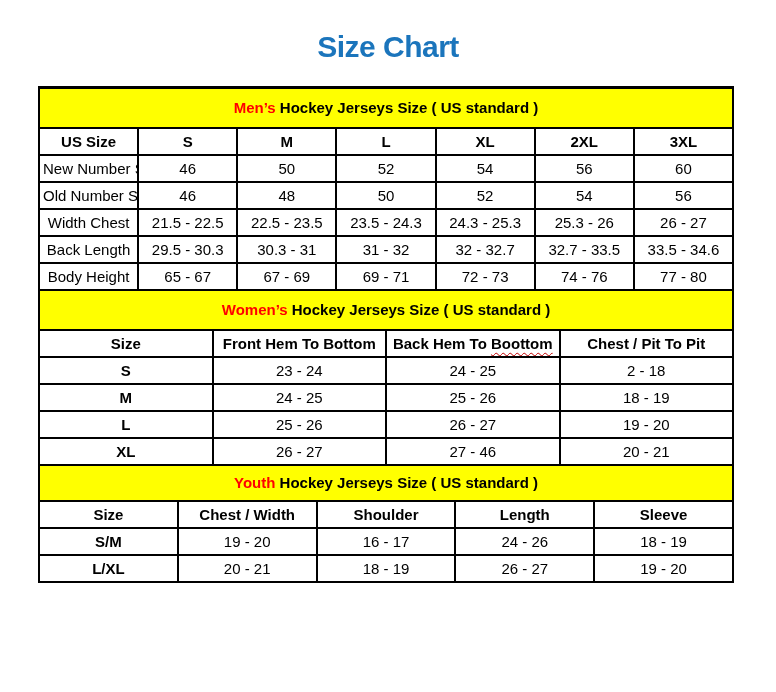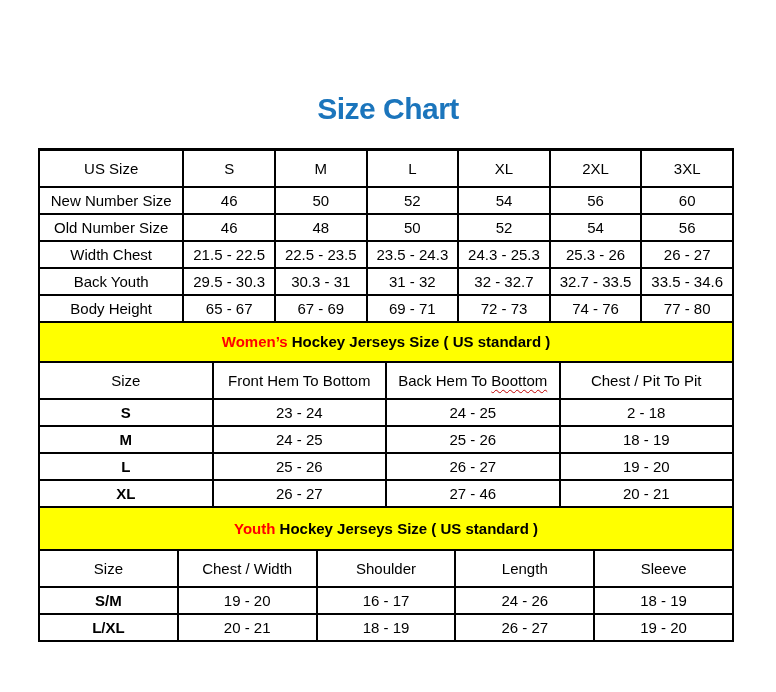--- a/index.html
+++ b/index.html
@@ -4,21 +4,21 @@
 <style>
   * { box-sizing: border-box; margin: 0; padding: 0; }
   html, body {
     width: 776px; height: 692px;
     background: #ffffff;
     font-family: "Liberation Sans", sans-serif;
     overflow: hidden;
   }
   .page { width: 776px; height: 692px; position: relative; }
   .page-title {
-    margin-top: 92px;
+    margin-top: 30px;
     margin-bottom: 22px;
     text-align: center;
     color: #1B75BC;
     font-size: 30px;
     font-weight: bold;
     letter-spacing: -0.5px;
   }
   .tables-wrap {
     margin-left: 38px;
     width: 696px;
@@ -40,45 +40,48 @@
     padding: 2px 3px;
     overflow: hidden;
     white-space: nowrap;
   }
   td.band {
     background: #FFFF00;
     height: 40px;
     font-size: 16px;
     font-weight: bold;
   }
-  table.size-table.t-youth td.band { height: 43px; }
+  table.size-table.t-youth td.band { height: 36px; }
   td.band .hl { color: #FF0000; }
   tr.cols-row td {
-    font-weight: normal;
-    height: 37px;
+    font-weight: bold;
+    height: 27px;
   }
   tr.data-row td { height: 27px; }
   td.row-label { font-weight: normal; }
   td.row-label.bold { font-weight: bold; }
   table.size-table td:first-child { width: 20.8%; }
   .misspelled {
     text-decoration: underline wavy #C00000;
     text-decoration-thickness: 1px;
     text-underline-offset: 3px;
     text-decoration-skip-ink: none;
   }
 </style>
 </head>
 <body>
 
 <div class="page">
   <h1 class="page-title">Size Chart</h1>
   <div class="tables-wrap">
       <table class="size-table t-mens">
         <tbody>
+          <tr class="band-row">
+            <td class="band" colspan="7"><span class="hl">Men’s</span><span> Hockey Jerseys Size ( US standard )</span></td>
+          </tr>
           <tr class="cols-row">
             <td class="col-h">US Size</td>
             <td class="col-h">S</td>
             <td class="col-h">M</td>
             <td class="col-h">L</td>
             <td class="col-h">XL</td>
             <td class="col-h">2XL</td>
             <td class="col-h">3XL</td>
           </tr>
           <tr class="data-row">
@@ -102,21 +105,21 @@
           <tr class="data-row">
             <td class="row-label">Width Chest</td>
             <td class="val">21.5 - 22.5</td>
             <td class="val">22.5 - 23.5</td>
             <td class="val">23.5 - 24.3</td>
             <td class="val">24.3 - 25.3</td>
             <td class="val">25.3 - 26</td>
             <td class="val">26 - 27</td>
           </tr>
           <tr class="data-row">
-            <td class="row-label">Back Youth</td>
+            <td class="row-label">Back Length</td>
             <td class="val">29.5 - 30.3</td>
             <td class="val">30.3 - 31</td>
             <td class="val">31 - 32</td>
             <td class="val">32 - 32.7</td>
             <td class="val">32.7 - 33.5</td>
             <td class="val">33.5 - 34.6</td>
           </tr>
           <tr class="data-row">
             <td class="row-label">Body Height</td>
             <td class="val">65 - 67</td>

